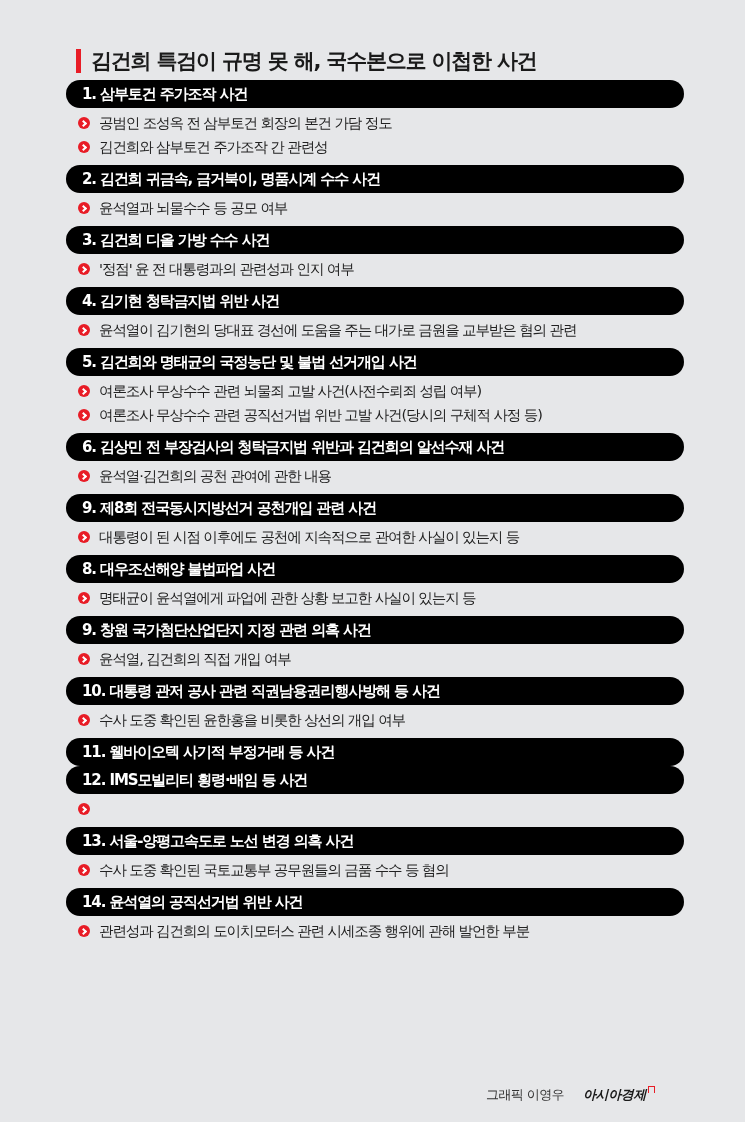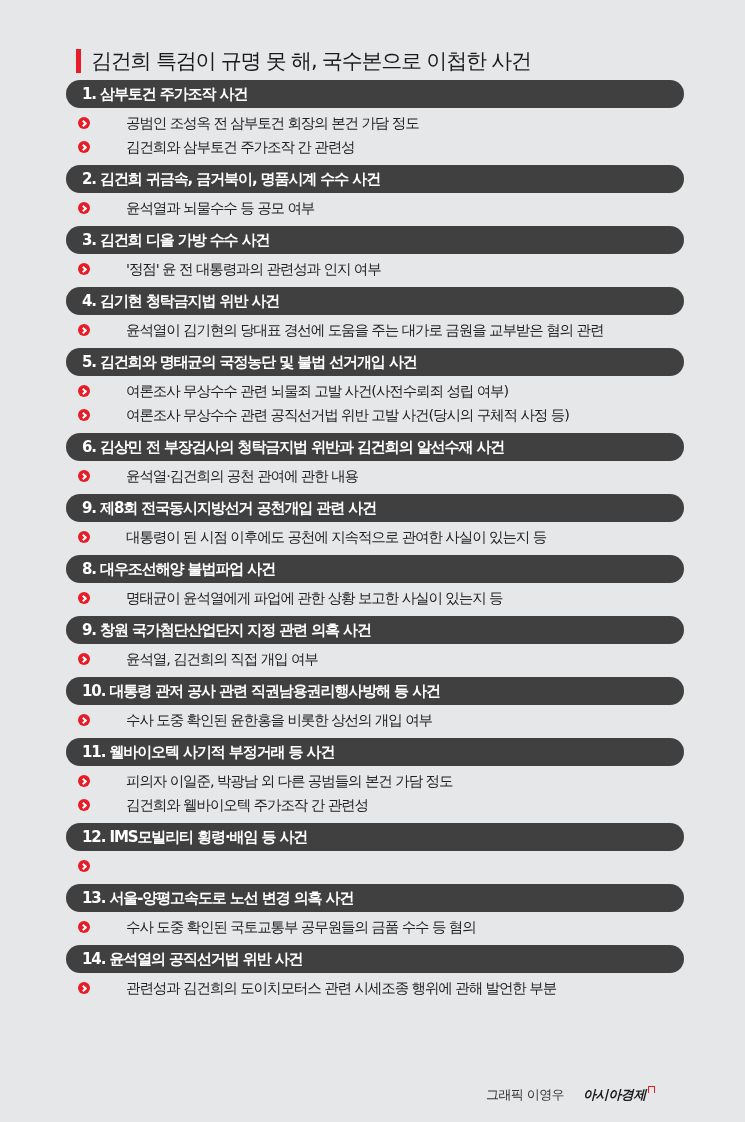--- a/index.html
+++ b/index.html
@@ -30,31 +30,31 @@
     .title-bar {
       width: 5px;
       height: 24px;
       background: #e81c26;
       margin-left: 10px;
       margin-right: 10px;
       flex: 0 0 auto;
     }
     .title-text {
       font-size: 21px;
-      font-weight: normal;
+      font-weight: bold;
       letter-spacing: -1.2px;
       color: #1a1a1a;
       white-space: nowrap;
     }
     .section {
       margin-top: 0;
     }
     .pill {
       height: 28px;
-      background: #404040;
+      background: #000000;
       border-radius: 14px;
       display: flex;
       align-items: center;
       padding-left: 16px;
       box-sizing: border-box;
       width: 618px;
     }
     .pill-text {
       color: #ffffff;
       font-weight: bold;
@@ -63,21 +63,20 @@
       white-space: nowrap;
     }
     .items {
       padding: 3px 0 6px 0;
     }
     .item {
       display: flex;
       align-items: center;
       height: 24px;
       padding-left: 12px;
-      gap: 27px;
     }
     .bullet {
       width: 12px;
       height: 12px;
       border-radius: 50%;
       background: #e81c26;
       position: relative;
       margin-right: 9px;
       flex: 0 0 auto;
     }
@@ -258,30 +257,20 @@
           <div class="item">
             <span class="bullet"></span>
             <span class="item-text">수사 도중 확인된 윤한홍을 비롯한 상선의 개입 여부</span>
           </div>
         </div>
       </div>
       <div class="section">
         <div class="pill">
           <span class="pill-text">11. 웰바이오텍 사기적 부정거래 등 사건</span>
         </div>
-        <div class="items">
-          <div class="item">
-            <span class="bullet"></span>
-            <span class="item-text">피의자 이일준, 박광남 외 다른 공범들의 본건 가담 정도</span>
-          </div>
-          <div class="item">
-            <span class="bullet"></span>
-            <span class="item-text">김건희와 웰바이오텍 주가조작 간 관련성</span>
-          </div>
-        </div>
       </div>
       <div class="section">
         <div class="pill">
           <span class="pill-text">12. IMS모빌리티 횡령·배임 등 사건</span>
         </div>
         <div class="items">
           <div class="item">
             <span class="bullet"></span>
           </div>
         </div>

